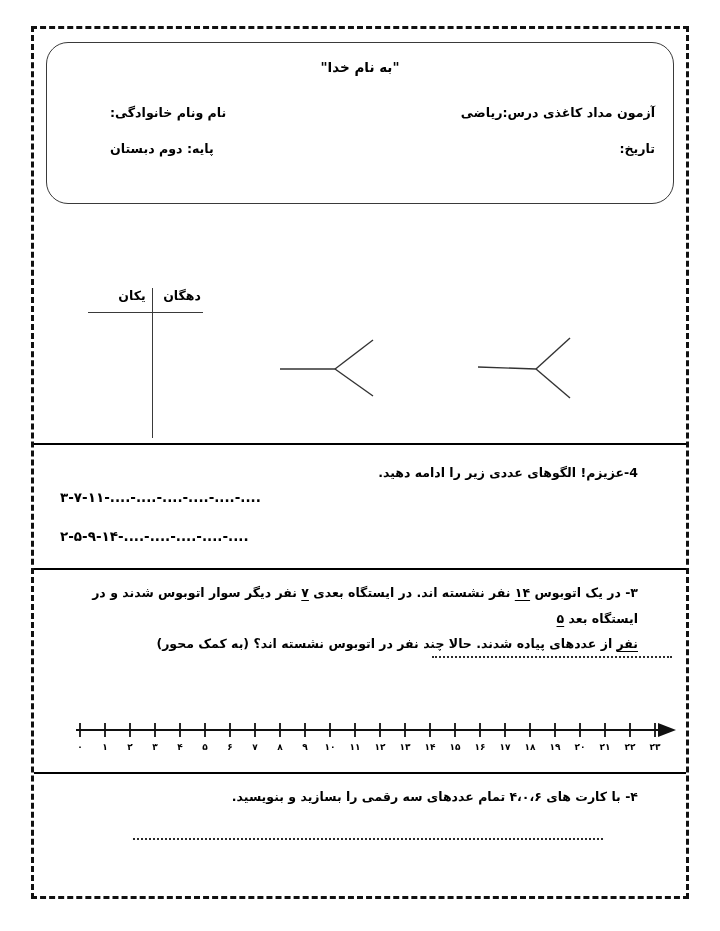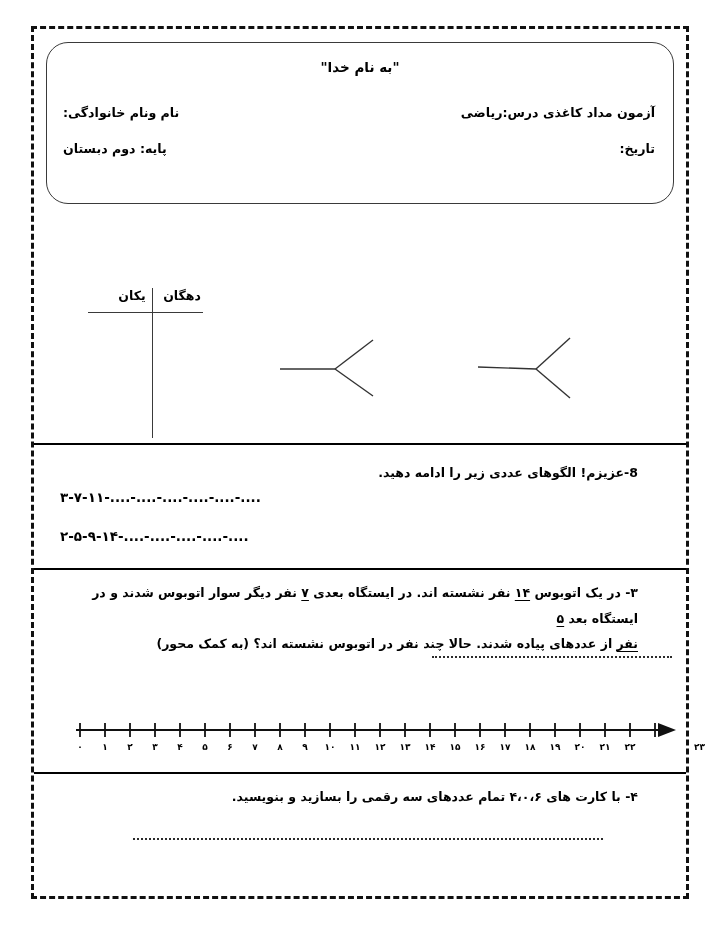--- a/index.html
+++ b/index.html
@@ -63,21 +63,21 @@
     display: flex;
     justify-content: space-between;
     align-items: center;
     font-size: 12.6px;
     font-weight: bold;
   }
   .hdr-row.r1 { top: 62px; }
   .hdr-row.r2 { top: 98px; }
   .hdr-row.r3 { top: 134px; }
   .hdr-left  { text-align: left; direction: rtl; }
-  .hdr-right { text-align: right; direction: rtl; }
+  .hdr-right { text-align: right; direction: rtl; margin-left: 47px; }
 
   
   .divider {
     position: absolute;
     left: 34px;
     width: 652px;
     height: 0;
     border-top: 2.6px solid #000000;
   }
 
@@ -204,21 +204,21 @@
     <svg width="95" height="66" viewBox="0 0 95 66">
       <line x1="0" y1="31" x2="58" y2="33" stroke="#333333" stroke-width="1.4"></line>
       <line x1="58" y1="33" x2="92" y2="2" stroke="#333333" stroke-width="1.4"></line>
       <line x1="58" y1="33" x2="92" y2="62" stroke="#333333" stroke-width="1.4"></line>
     </svg>
   </div>
 
   <div class="divider" style="top:443px;"></div>
 
   <div class="q-text" style="top:460px; right:82px; width:520px;">
-    <span>8-عزیزم! الگوهای عددی زیر را ادامه دهید.</span>
+    <span>4-عزیزم! الگوهای عددی زیر را ادامه دهید.</span>
   </div>
 
   <div class="pattern" style="left:60px; top:489px;">۳-۷-۱۱-....-....-....-....-....-....</div>
 
   <div class="pattern" style="left:60px; top:528px;">۲-۵-۹-۱۴-....-....-....-....-....</div>
 
   <div class="divider" style="top:568px;"></div>
 
   <div class="q-text" style="top:580px; right:82px; width:550px;">
     <span>۳- در یک اتوبوس </span><span class="u">۱۴</span><span> نفر نشسته اند. در ایستگاه بعدی </span><span class="u">۷</span><span> نفر دیگر سوار اتوبوس شدند و در ایستگاه بعد </span><span class="u">۵</span>
@@ -275,21 +275,21 @@
         <span style="left: 335px;">۱۳</span>
         <span style="left: 360px;">۱۴</span>
         <span style="left: 385px;">۱۵</span>
         <span style="left: 410px;">۱۶</span>
         <span style="left: 435px;">۱۷</span>
         <span style="left: 460px;">۱۸</span>
         <span style="left: 485px;">۱۹</span>
         <span style="left: 510px;">۲۰</span>
         <span style="left: 535px;">۲۱</span>
         <span style="left: 560px;">۲۲</span>
-        <span style="left: 609px; padding-left: 41px;">۲۳</span>
+        <span style="left: 585px;">۲۳</span>
       </div>
   </div>
 
   <div class="divider" style="top:772px;"></div>
 
   <div class="q-text" style="top:784px; right:82px; width:520px;">
     <span>۴- با کارت های ۴،۰،۶ تمام عددهای سه رقمی را بسازید و بنویسید.</span>
   </div>
 
   <div class="answer-line" style="left:133px; top:838px; width:470px;"></div>

